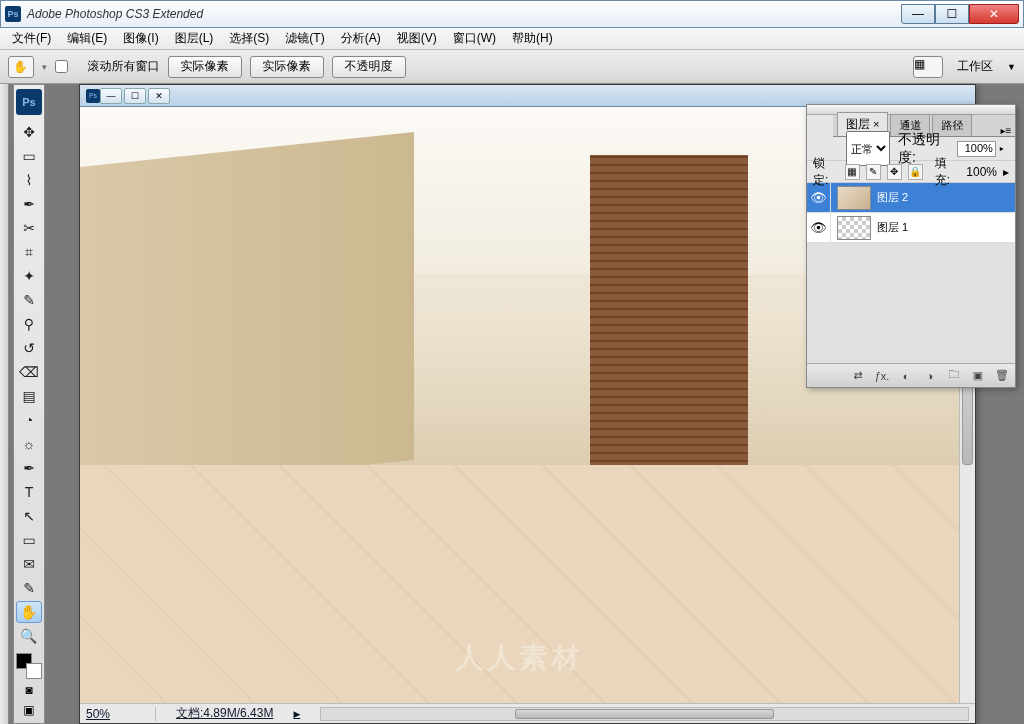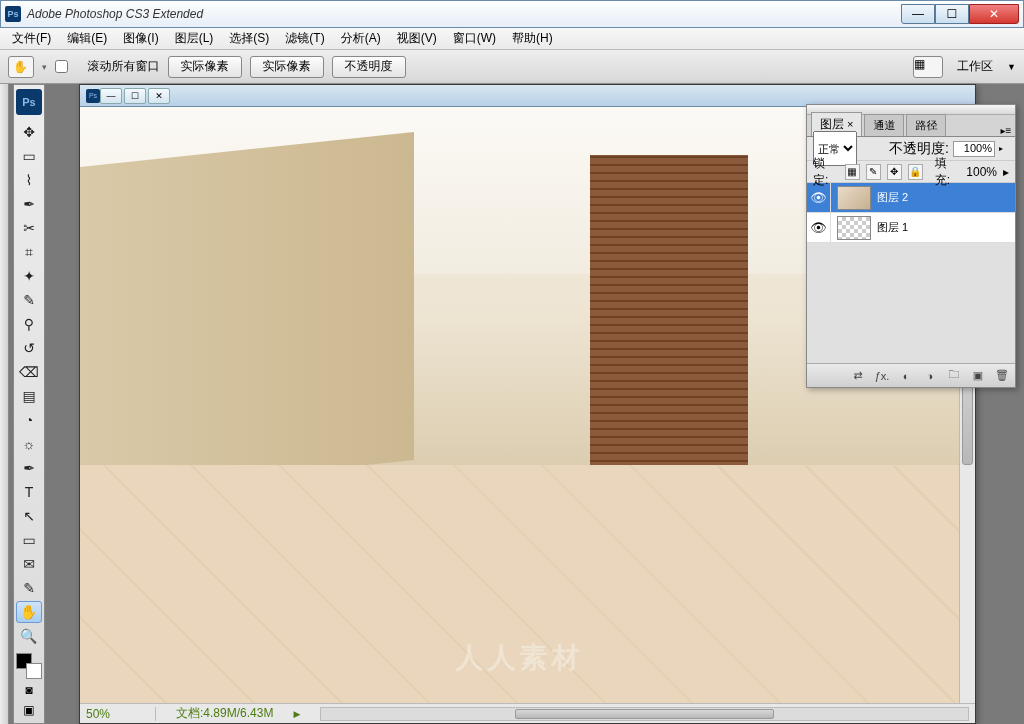--- a/index.html
+++ b/index.html
@@ -51,34 +51,34 @@
 .doc-win-btns .dwb { width: 22px; height: 16px; border: 1px solid #8aa; background: linear-gradient(#f5faff,#d5e5f0); border-radius: 2px; font-size: 9px; display: flex; align-items: center; justify-content: center; }
 .doc-canvas { position: absolute; top: 22px; left: 0; right: 0; bottom: 20px; background: #ec4899; overflow: hidden; }
 .render { position: absolute; left: 0; top: 0; right: 16px; bottom: 0; background: linear-gradient(180deg, #f5f0e6 0%, #ede4d2 35%, #d9c9aa 65%, #e8dac0 100%); }
 
 .ceiling { position: absolute; top: 0; left: 0; right: 0; height: 28%; background: linear-gradient(180deg,#fcfaf6,#f2ece0); }
 .floor { position: absolute; bottom: 0; left: 0; right: 0; height: 40%; background: repeating-linear-gradient(45deg, #e9d6bc 0 60px, #e3cfb2 60px 62px), linear-gradient(180deg,#e9d6bc,#d8c2a0); }
 .wall-left { position: absolute; top: 10%; left: 0; width: 38%; height: 55%; background: linear-gradient(90deg,#d9c9a8,#ccb890); transform: skewY(-6deg); transform-origin: left; }
 .pillar { position: absolute; top: 8%; left: 58%; width: 18%; height: 78%; background: repeating-linear-gradient(0deg,#8a5a3a 0 6px,#6f4228 6px 8px); }
 .scroll-v { position: absolute; top: 22px; right: 0; width: 16px; bottom: 20px; background: #e8e8e8; border-left: 1px solid #bbb; }
 .scroll-v .thumb { position: absolute; left: 2px; right: 2px; top: 40%; height: 120px; background: linear-gradient(#d8d8d8,#b8b8b8); border: 1px solid #999; border-radius: 3px; }
-.doc-status { position: absolute; bottom: 0; left: 0; right: 0; height: 20px; background: #e8e8e8; border-top: 1px solid #bbb; display: flex; align-items: center; padding: 0 6px; gap: 20px; color: #4d7c0f; }
+.doc-status { position: absolute; bottom: 0; left: 0; right: 0; height: 20px; background: #e8e8e8; border-top: 1px solid #bbb; display: flex; align-items: center; padding: 0 6px; gap: 20px; color: #0f172a; text-decoration: underline; }
 .doc-status .zoom { width: 70px; border-right: 1px solid #bbb; }
 .doc-status .scroll-h { flex: 1; height: 14px; background: #dcdcdc; border: 1px solid #bbb; position: relative; }
 .doc-status .scroll-h .thumb { position: absolute; top: 1px; bottom: 1px; left: 30%; width: 40%; background: linear-gradient(#d8d8d8,#b8b8b8); border: 1px solid #999; border-radius: 2px; }
 
 
 .panel-dock { position: absolute; top: 104px; right: 8px; width: 210px; background: #e6e6e6; border: 1px solid #888; box-shadow: 2px 2px 6px rgba(0,0,0,0.3); z-index: 10; }
 .panel-top-grip { height: 10px; background: linear-gradient(#f5f5f5,#d8d8d8); border-bottom: 1px solid #aaa; }
-.panel-tabs { height: 22px; background: #d4d4d4; display: flex; align-items: flex-end; padding-left: 4px; border-bottom: 1px solid #888; }
+.panel-tabs { height: 22px; background: #d4d4d4; display: flex; align-items: flex-end; padding-left: 4px; border-bottom: 1px solid #888; margin-left: 26px; }
 .panel-tab { padding: 3px 8px; background: #c8c8c8; border: 1px solid #999; border-bottom: none; margin-right: 2px; font-size: 11px; }
 .panel-tab.active { background: #e6e6e6; }
 .panel-tab-menu { margin-left: auto; width: 18px; text-align: center; font-size: 10px; }
 .panel-row { height: 24px; display: flex; align-items: center; padding: 0 6px; gap: 4px; border-bottom: 1px solid #ccc; }
-.panel-row select { font-size: 11px; height: 35px; }
+.panel-row select { font-size: 11px; height: 35px; margin-left: 33px; }
 .panel-row .lbl { font-size: 14px; }
 .panel-row .num-input { width: 42px; height: 16px; border: 1px solid #999; background: #fff; font-size: 11px; text-align: right; padding-right: 2px; }
 .panel-row .spin { width: 10px; font-size: 8px; }
 .lock-row { height: 22px; display: flex; align-items: center; padding: 0 6px; gap: 6px; border-bottom: 1px solid #ccc; font-size: 11px; }
 .lock-icon { width: 16px; height: 16px; border: 1px solid #aaa; background: #f5f5f5; display: flex; align-items: center; justify-content: center; font-size: 10px; }
 .layer-list { background: #fff; }
 .layer-item { height: 30px; display: flex; align-items: center; border-bottom: 1px solid #ddd; }
 .layer-item.selected { background: #3d81d6; color: #fff; }
 .layer-eye { width: 24px; height: 100%; border-right: 1px solid #ddd; display: flex; align-items: center; justify-content: center; font-size: 13px; }
 .layer-thumb { width: 34px; height: 24px; background: linear-gradient(135deg,#e8dcc8,#c8b090); border: 1px solid #888; margin: 0 6px; }

